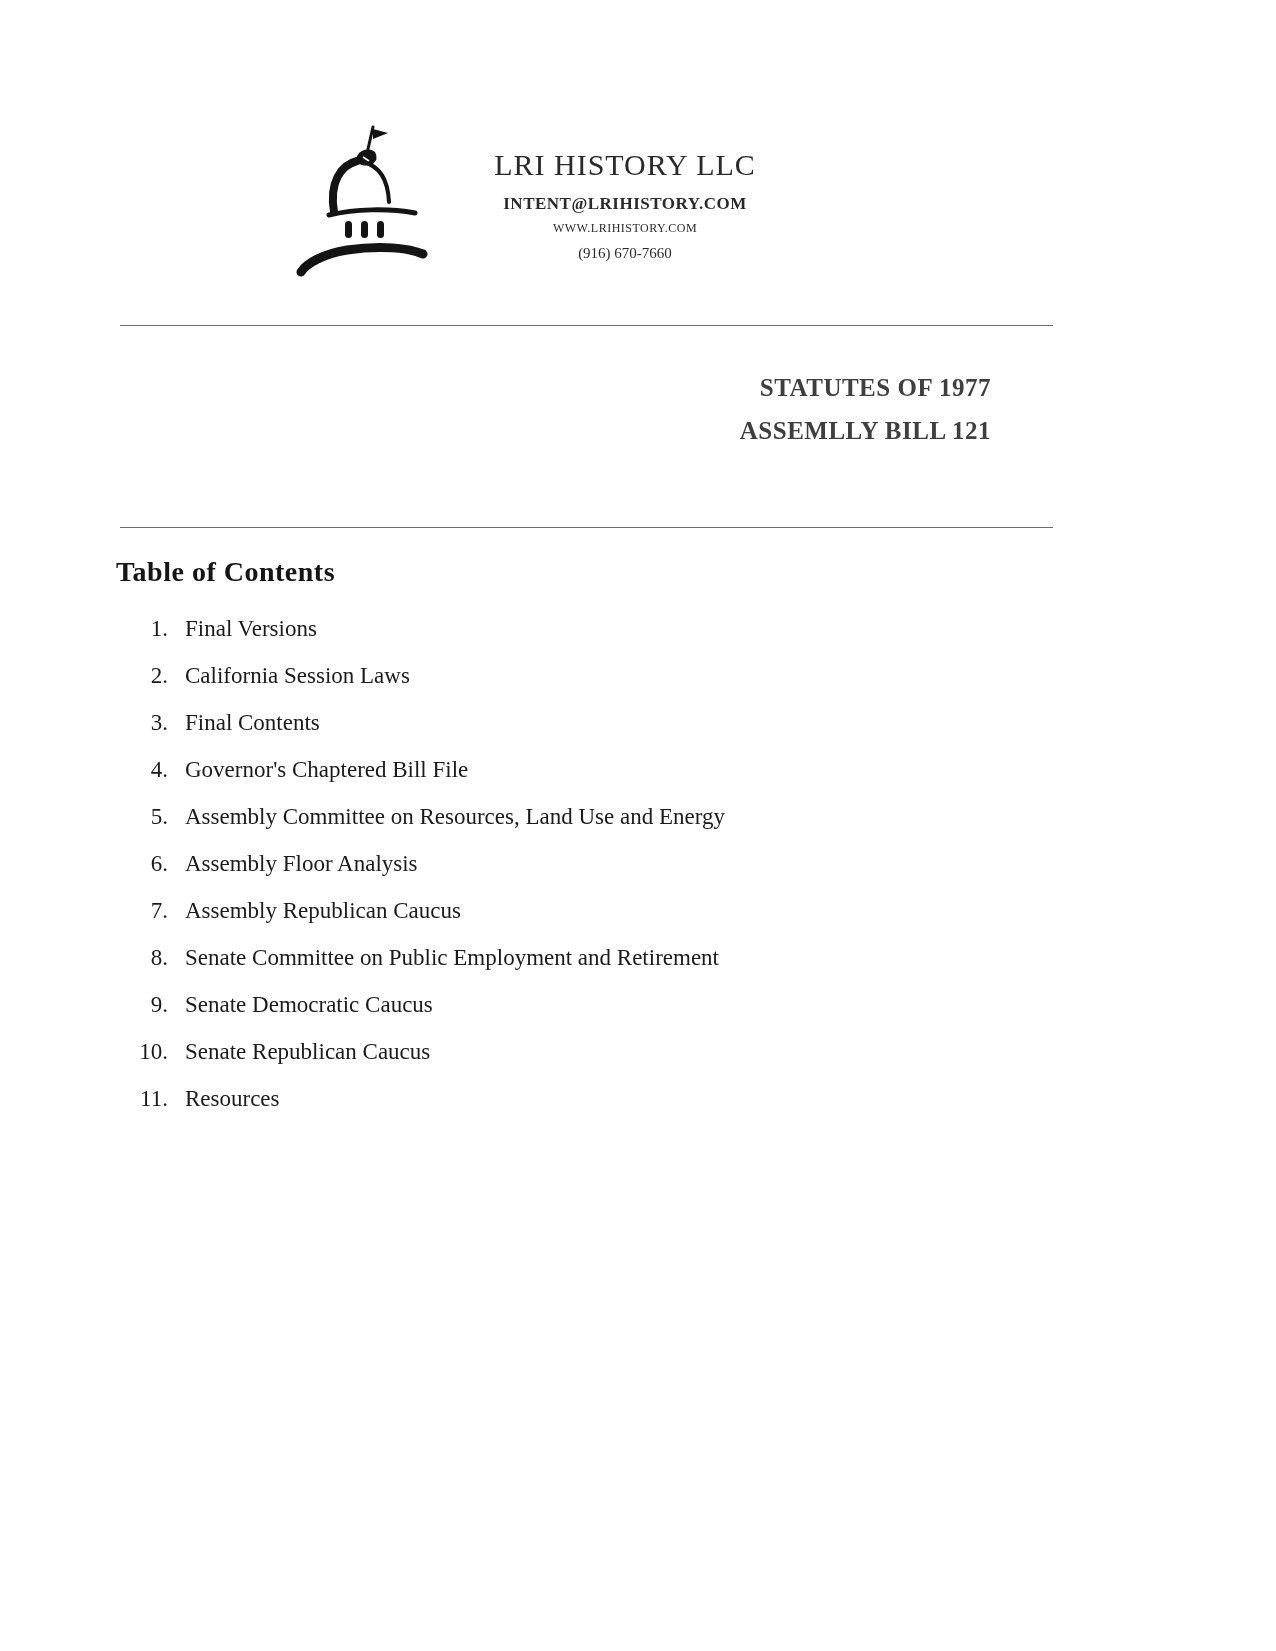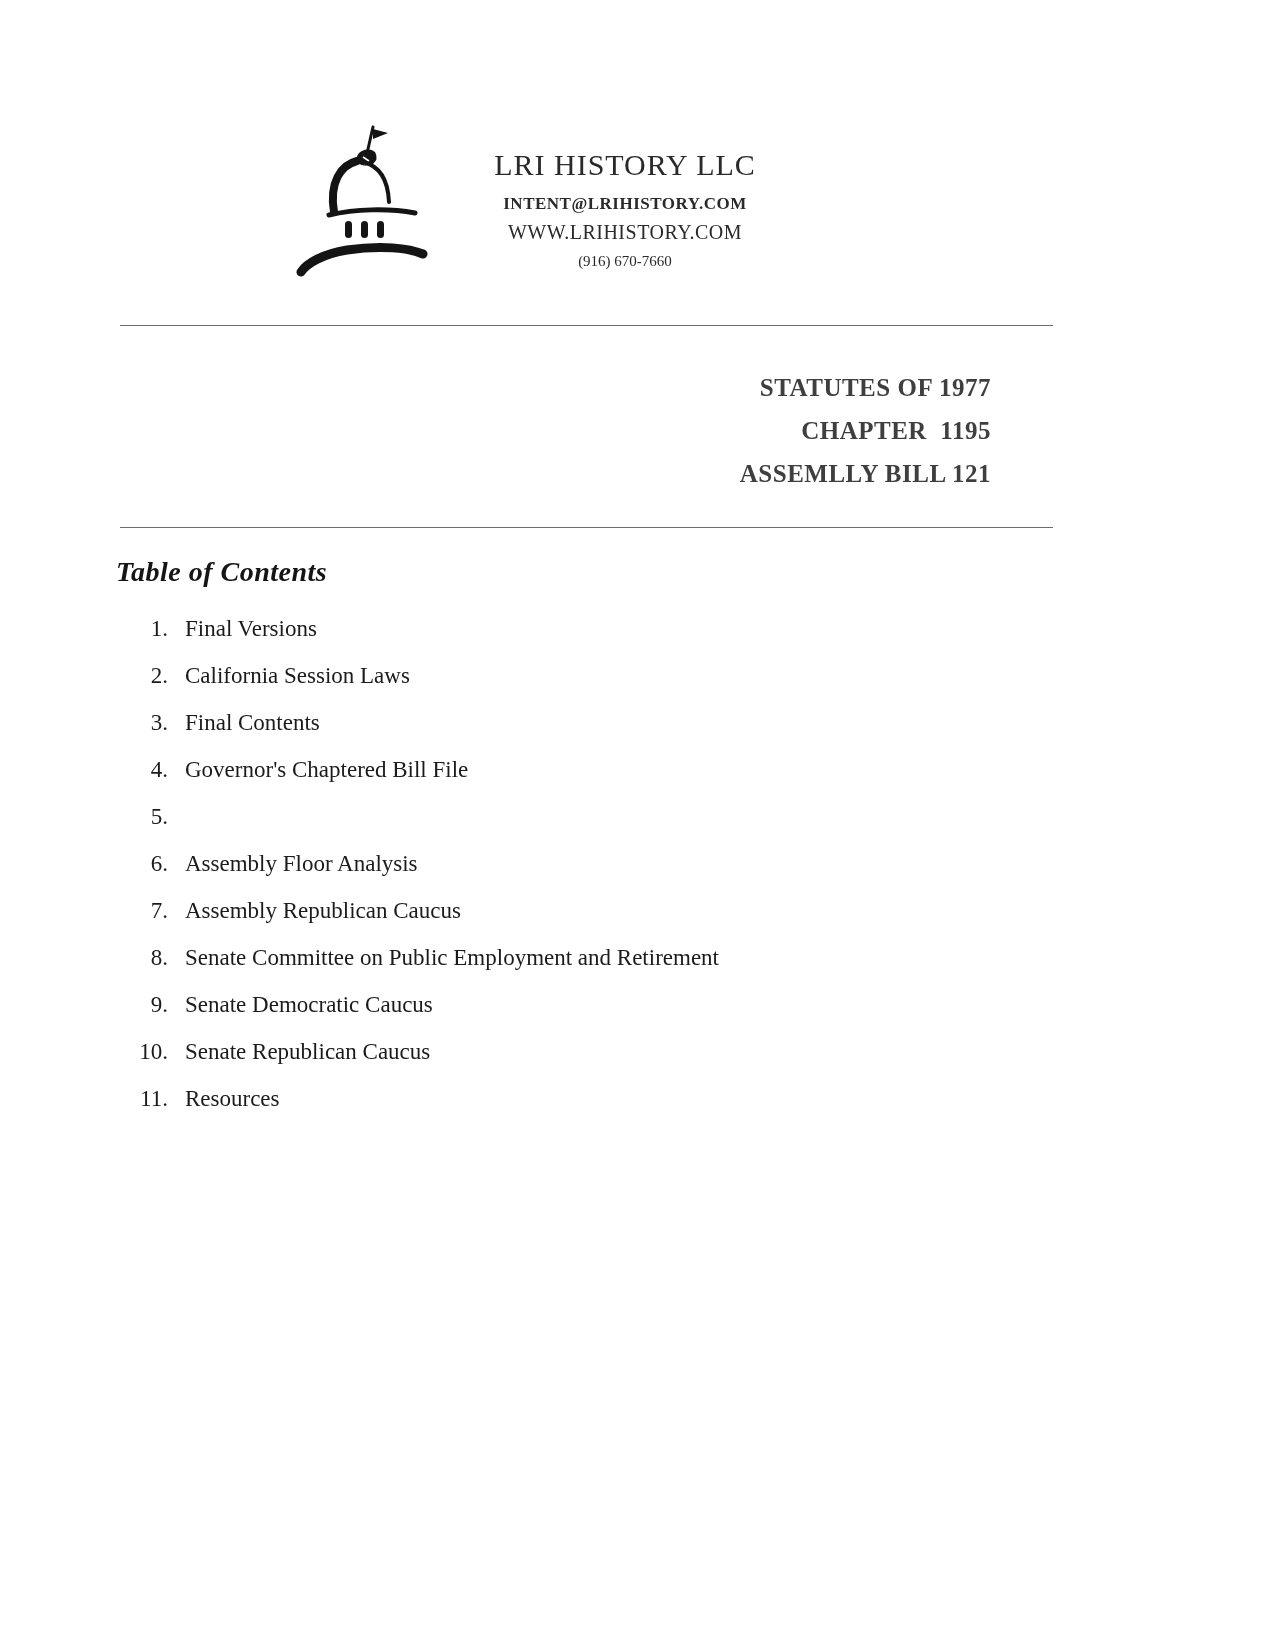--- a/index.html
+++ b/index.html
@@ -40,21 +40,21 @@
   }
   .company-email {
     margin-top: 12px;
     font-size: 17px;
     letter-spacing: 0.5px;
     color: #2a2a2a;
     font-weight: bold;
   }
   .company-web {
     margin-top: 7px;
-    font-size: 20px;
+    font-size: 12px;
     letter-spacing: 0.5px;
     color: #2a2a2a;
   }
   .company-phone {
     margin-top: 9px;
     font-size: 15px;
     color: #2a2a2a;
   }
 
   
@@ -87,21 +87,20 @@
 
   
   .toc-heading {
     position: absolute;
     left: 116px;
     top: 556px;
     font-size: 28px;
     font-weight: bold;
     color: #151515;
     letter-spacing: 0.5px;
-    font-style: italic;
   }
   .toc-list {
     position: absolute;
     left: 118px;
     top: 616px;
     width: 900px;
   }
   .toc-item {
     display: flex;
     align-items: baseline;
@@ -151,21 +150,20 @@
     <div class="company-name">LRI HISTORY LLC</div>
     <div class="company-email">INTENT@LRIHISTORY.COM</div>
     <div class="company-web">WWW.LRIHISTORY.COM</div>
     <div class="company-phone">(916) 670-7660</div>
   </div>
 
   <div class="rule rule-top"></div>
 
   <div class="doc-title">
     <div class="doc-title-line">STATUTES OF 1977</div>
-    <div class="doc-title-line">CHAPTER  1195</div>
     <div class="doc-title-line">ASSEMLLY BILL 121</div>
   </div>
 
   <div class="rule rule-bottom"></div>
 
   <div class="toc-heading">Table of Contents</div>
 
   <div class="toc-list">
     <div class="toc-item">
       <span class="toc-num">1.</span>
@@ -178,20 +176,21 @@
     <div class="toc-item">
       <span class="toc-num">3.</span>
       <span class="toc-label">Final Contents</span>
     </div>
     <div class="toc-item">
       <span class="toc-num">4.</span>
       <span class="toc-label">Governor's Chaptered Bill File</span>
     </div>
     <div class="toc-item">
       <span class="toc-num">5.</span>
+      <span class="toc-label">Assembly Committee on Resources, Land Use and Energy</span>
     </div>
     <div class="toc-item">
       <span class="toc-num">6.</span>
       <span class="toc-label">Assembly Floor Analysis</span>
     </div>
     <div class="toc-item">
       <span class="toc-num">7.</span>
       <span class="toc-label">Assembly Republican Caucus</span>
     </div>
     <div class="toc-item">

